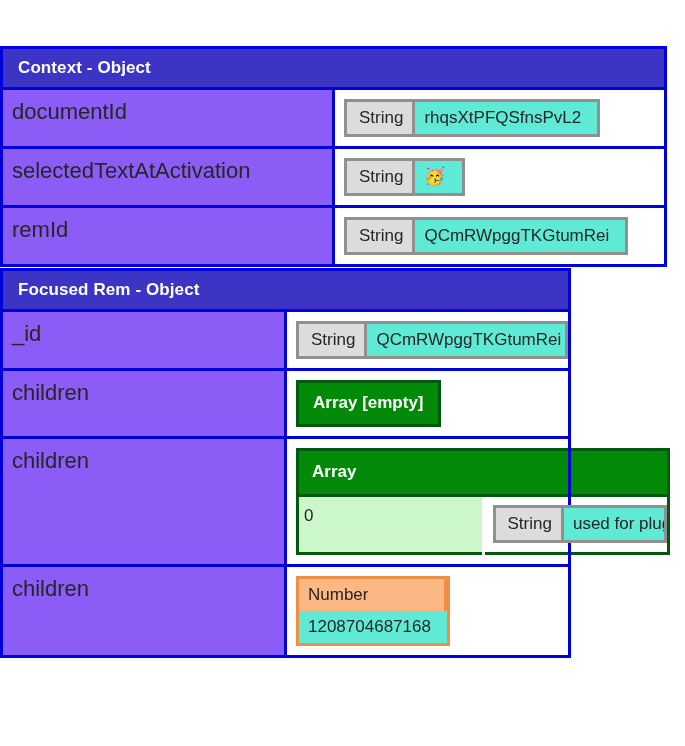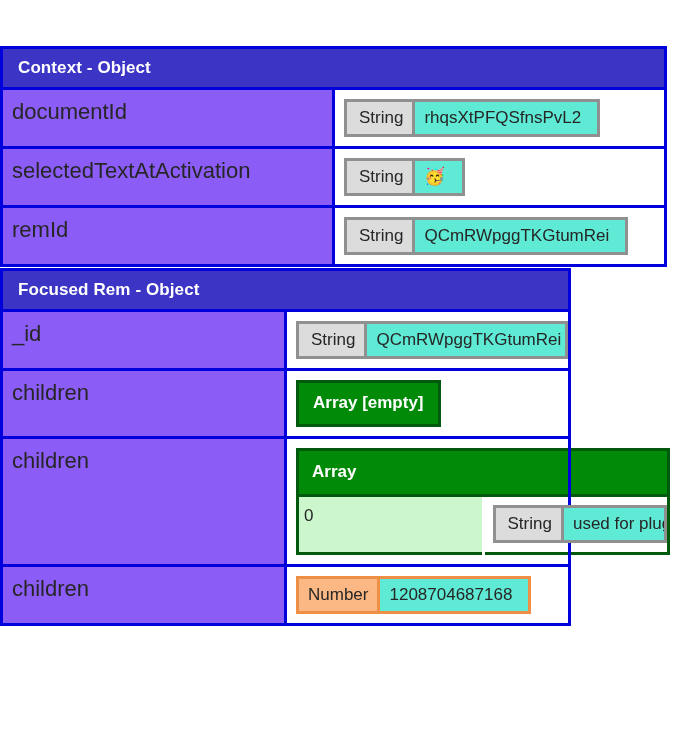--- a/index.html
+++ b/index.html
@@ -98,20 +98,21 @@
   .badge.string .type {
     background: #dcdcdc;
     color: #262626;
     border-right: 3px solid #909090;
     padding-left: 12px;
   }
 
   
   .badge.number {
     border: 3px solid #ef8f46;
+    flex-direction: column;
   }
   .badge.number .type {
     background: #fbb884;
     color: #262626;
     border-right: 3px solid #ef8f46;
   }
 
   .emoji {
     font-size: 17px;
     line-height: 1;

